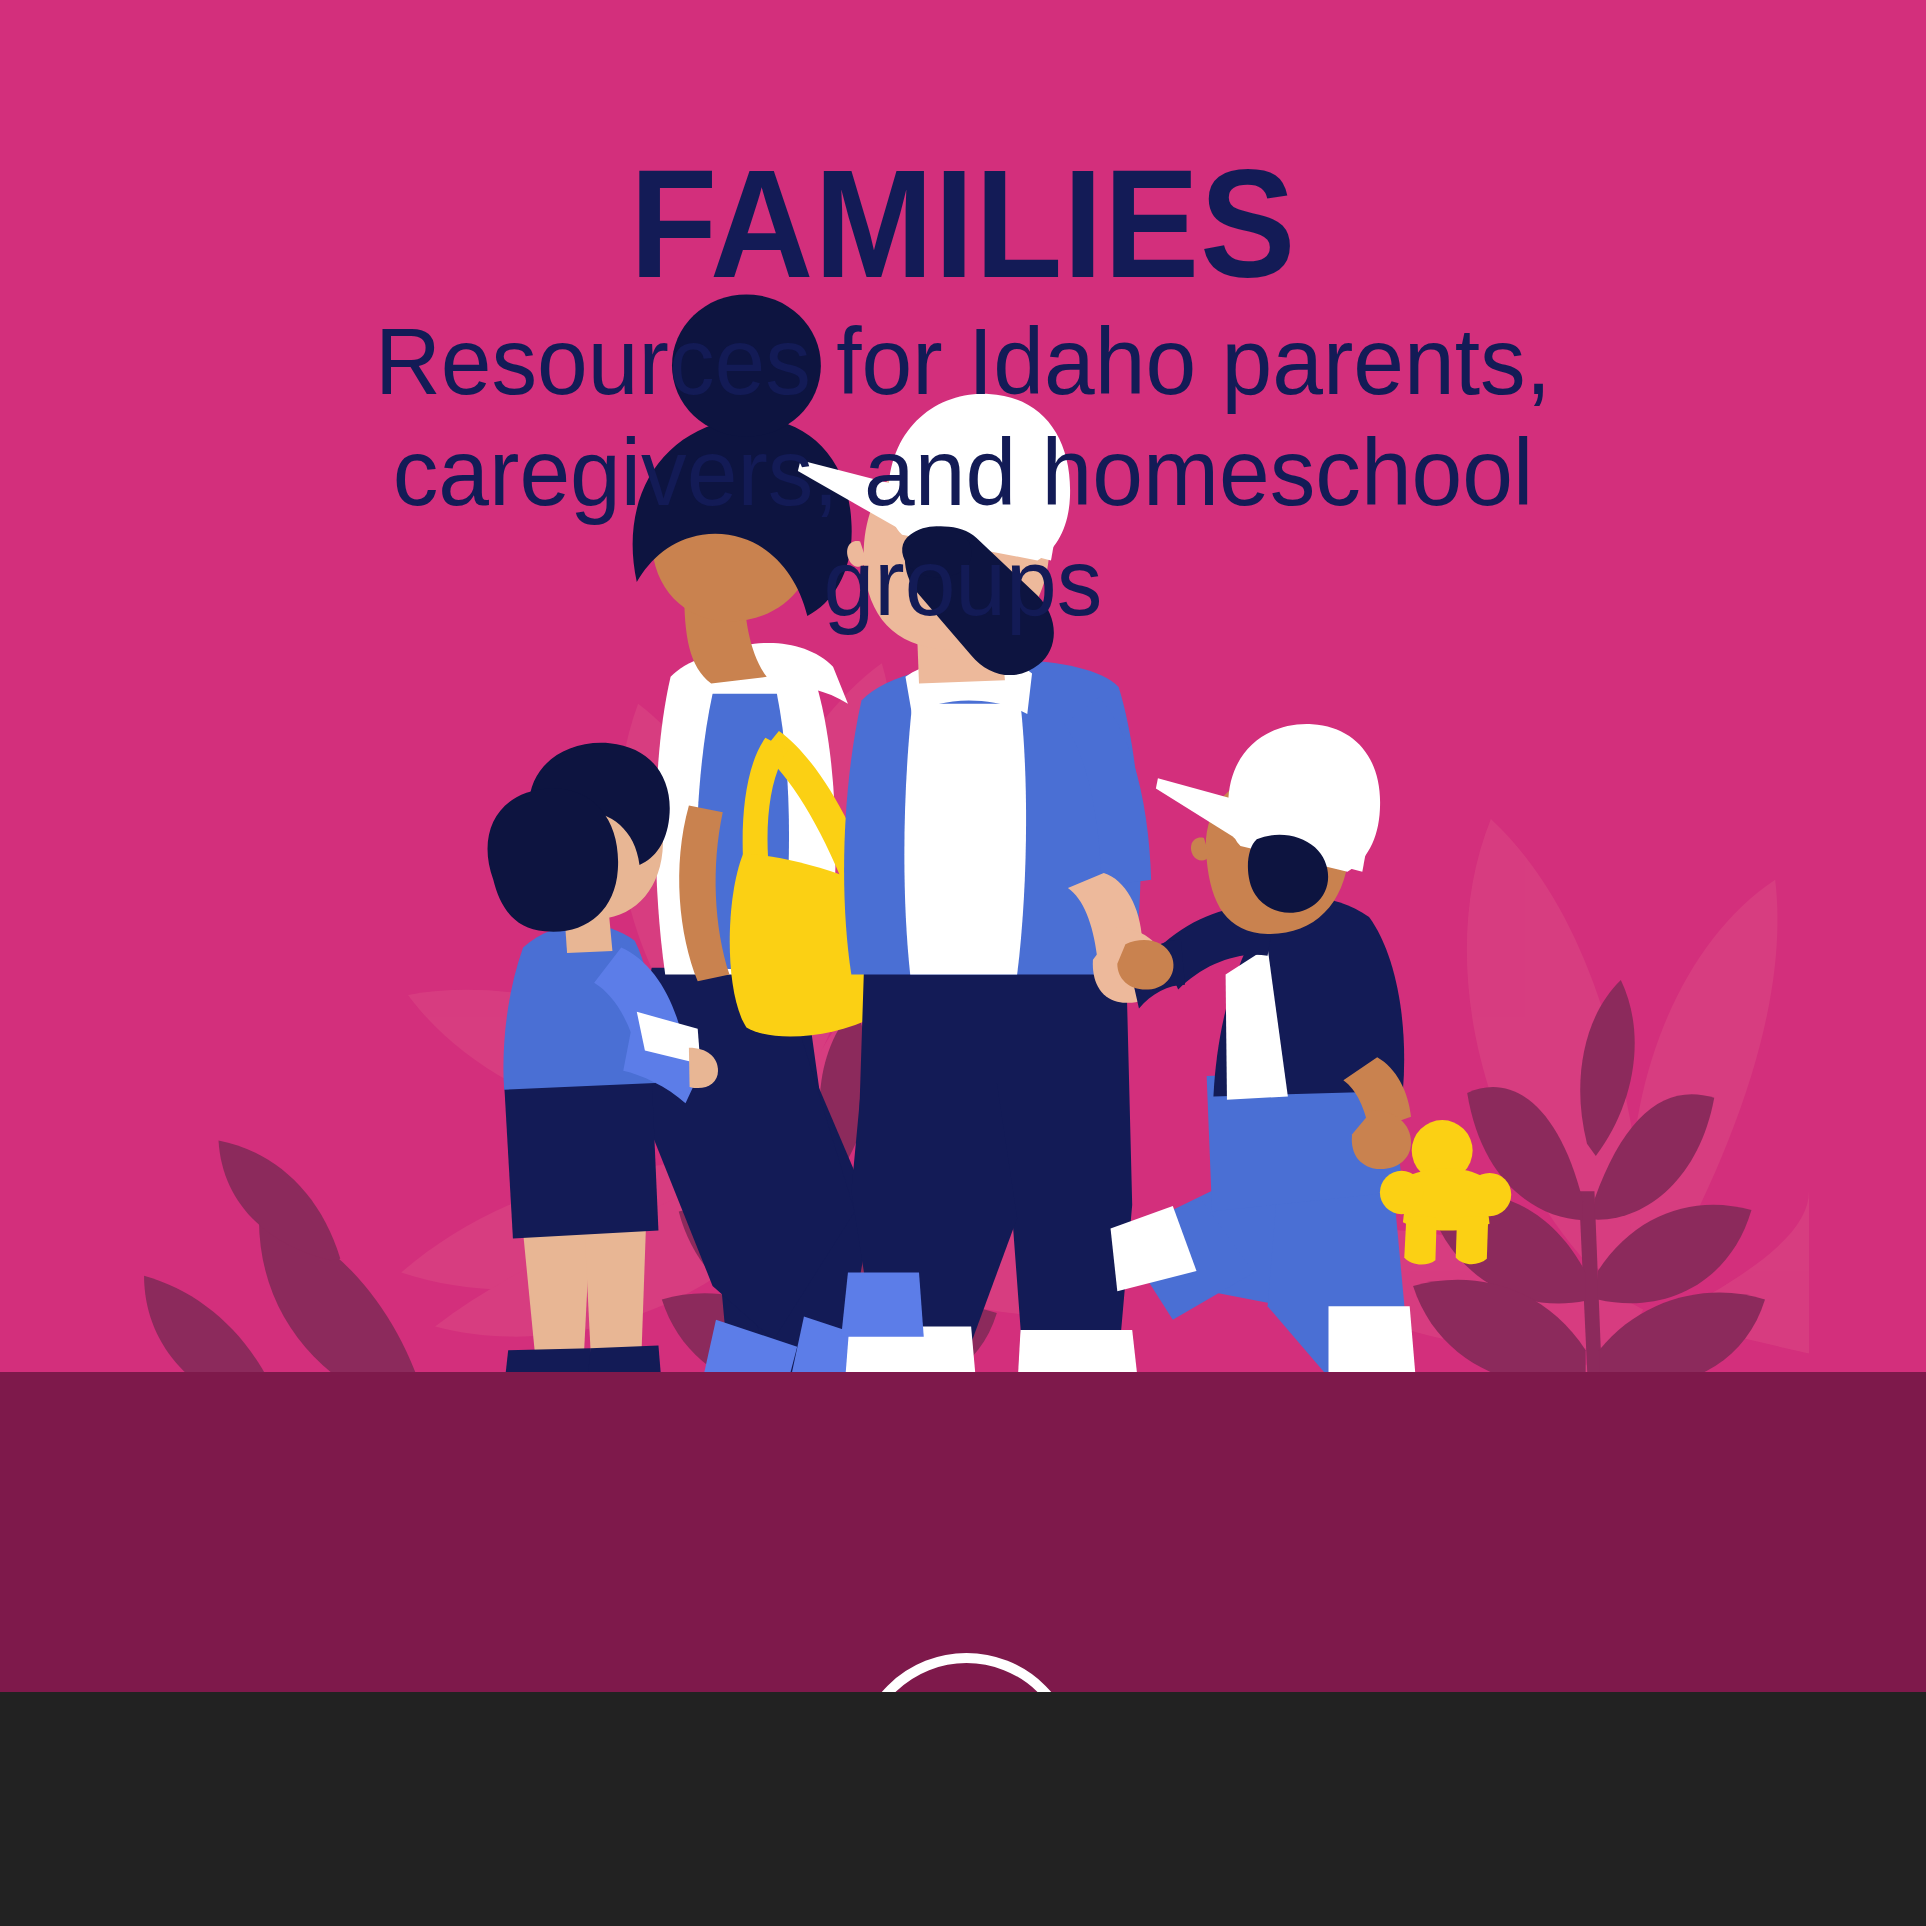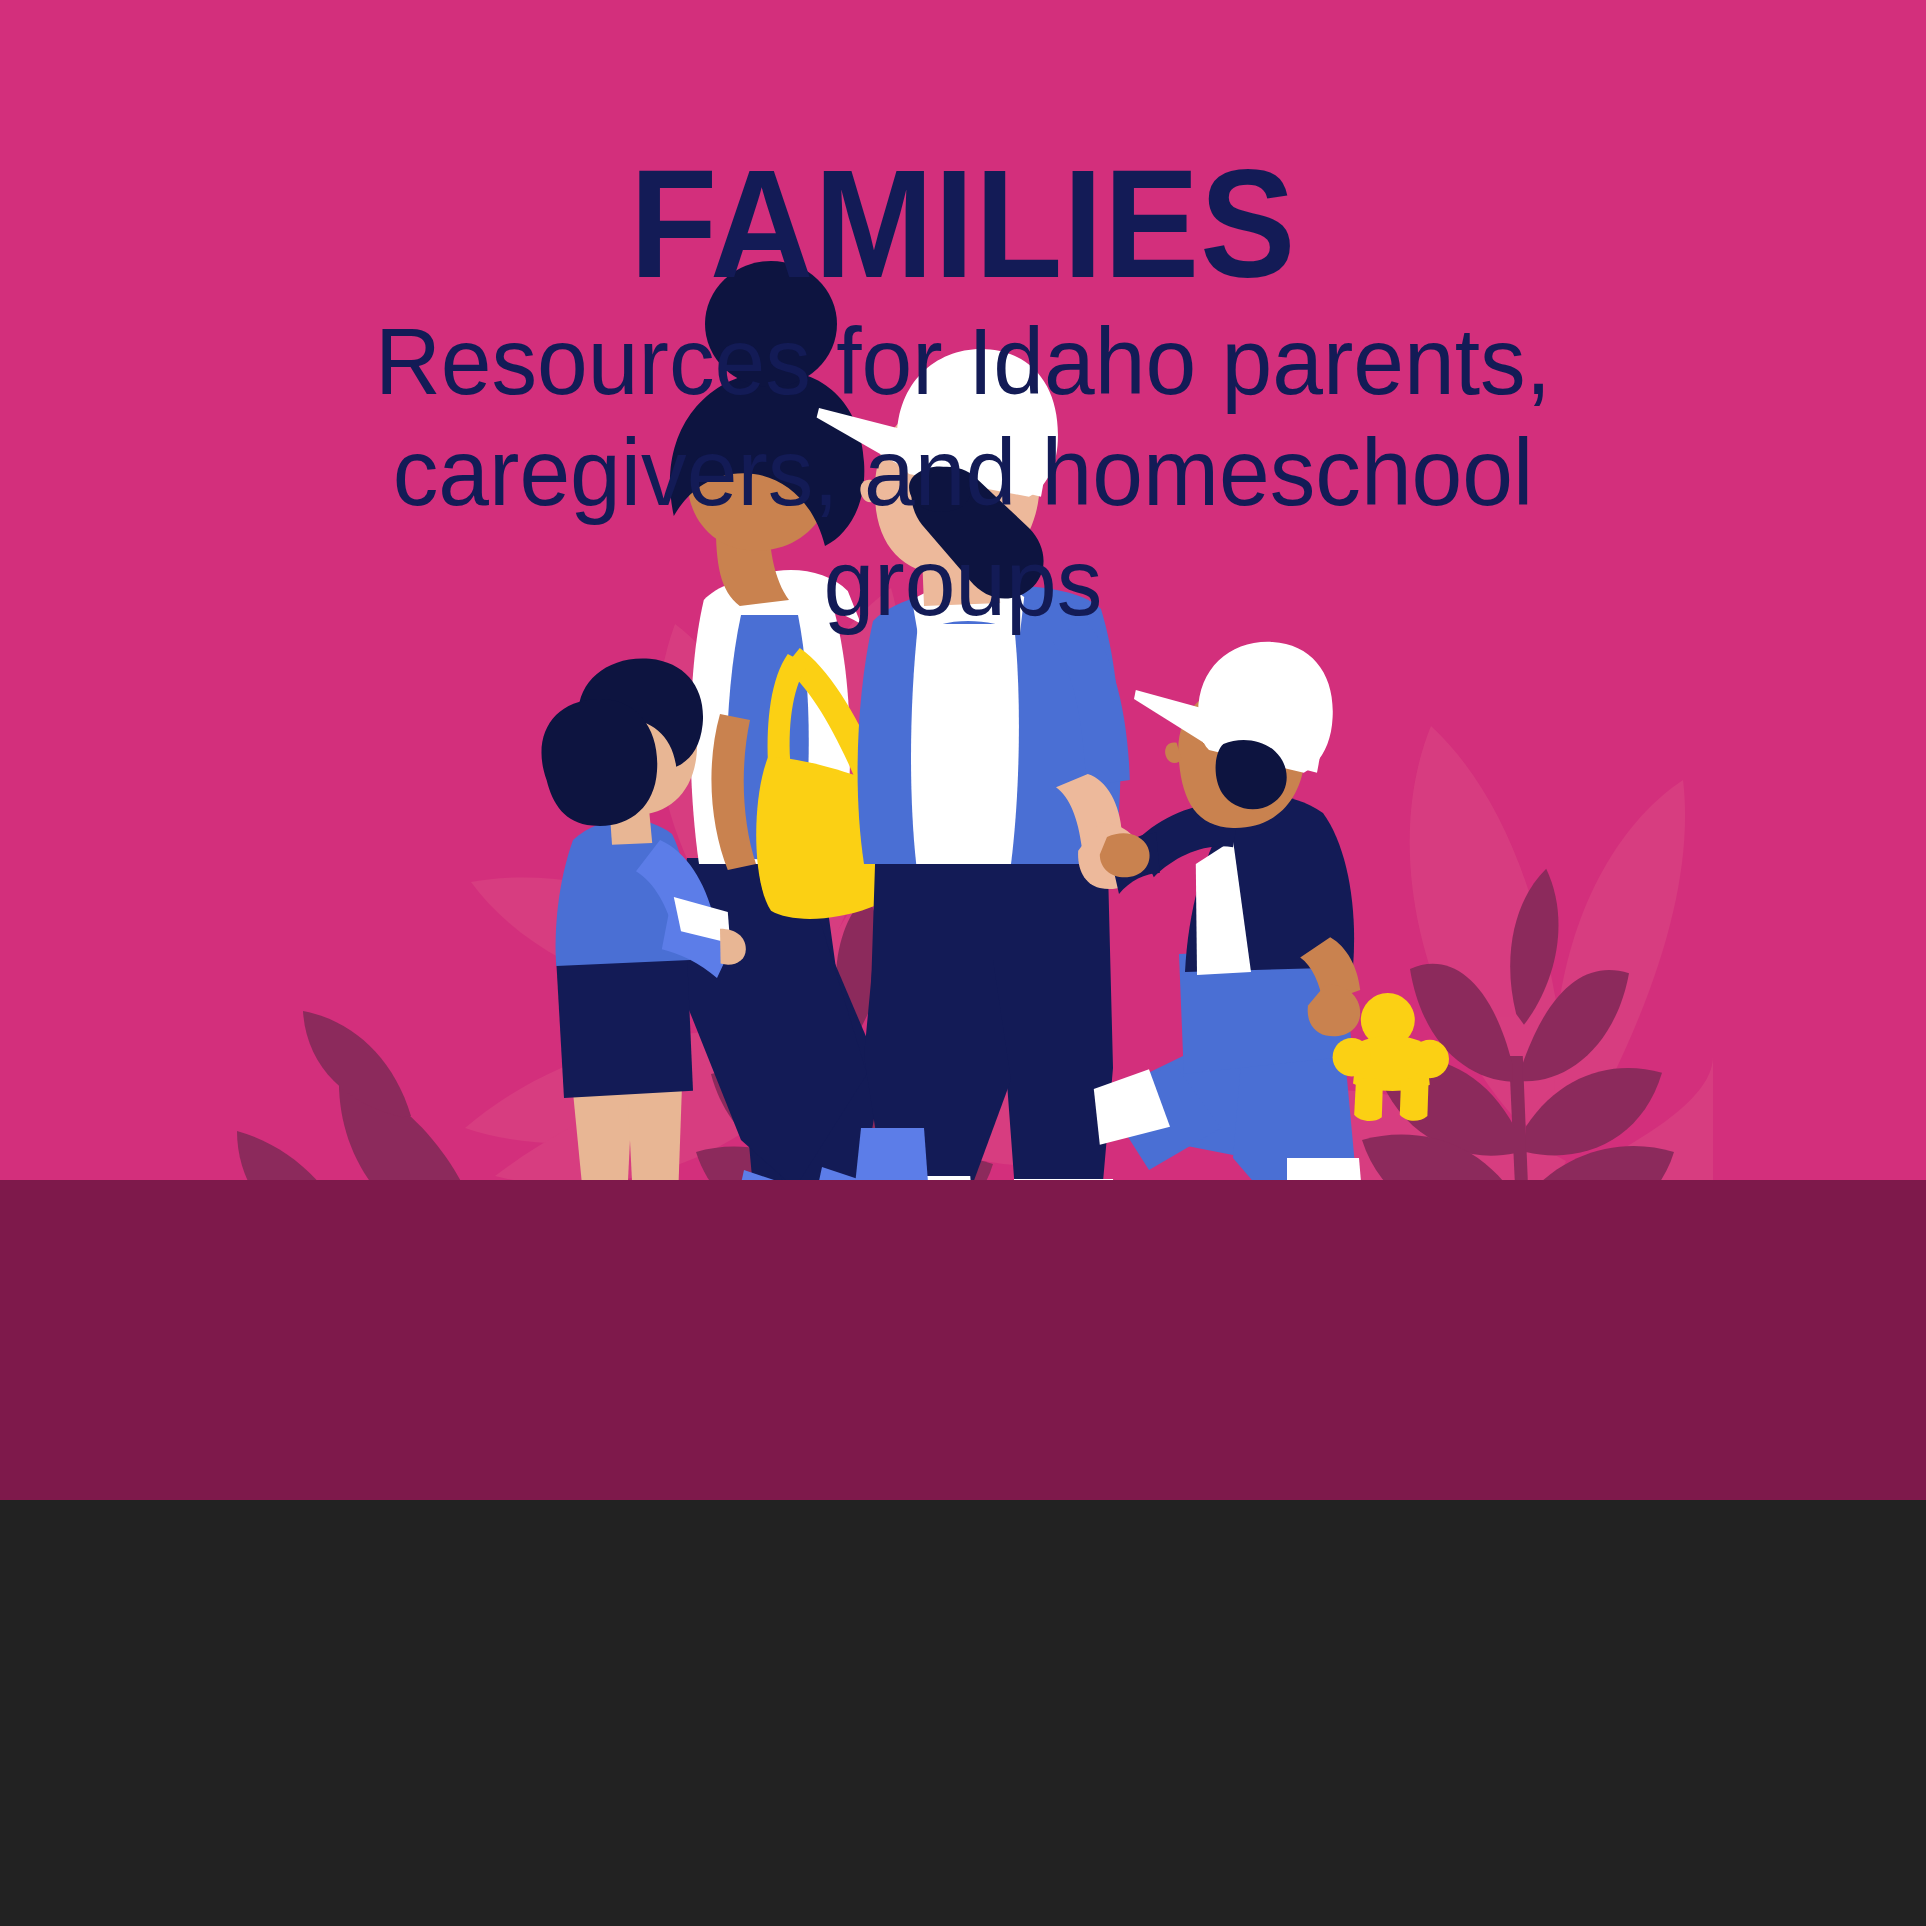--- a/index.html
+++ b/index.html
@@ -1,20 +1,20 @@
 <!DOCTYPE html>
 <html style="font-size:12.3px"><head>
 <meta charset="utf-8">
 <title>Families</title>
 <style>
   html,body{margin:0;padding:0;background:#222;}
   *{box-sizing:border-box;}
   .card{
     position:relative;
-    width:1926px;height:1500px;
+    width:1926px;height:1692px;
     background:#D32F7C;
     overflow:hidden;
     font-family:"Liberation Sans", sans-serif;
   }
   .bg-art{position:absolute;inset:0;width:100%;height:100%;display:block;}
 
   
   .header{
     position:absolute;top:0;left:0;right:0;
     padding-top:154px;

